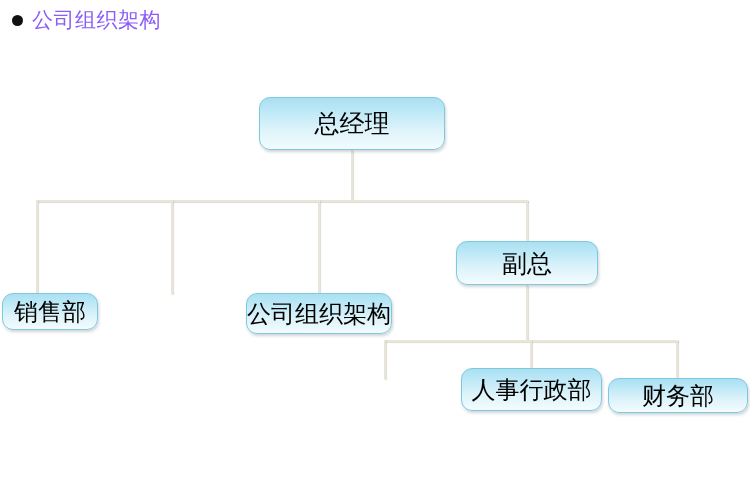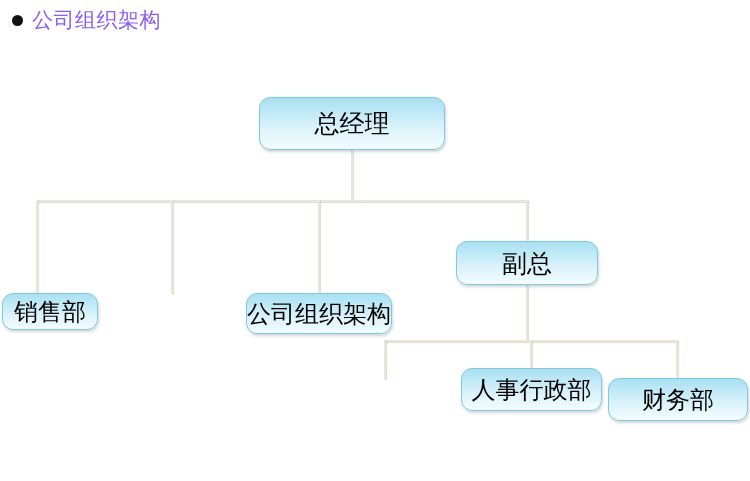--- a/index.html
+++ b/index.html
@@ -119,17 +119,17 @@
 
   <div class="node lvl3" style="left:246px; top:293px; width:146px; height:41px;">
     <span class="node-label">公司组织架构</span>
   </div>
 
 
   <div class="node lvl4" style="left:461px; top:368px; width:141px; height:43px;">
     <span class="node-label">人事行政部</span>
   </div>
 
-  <div class="node lvl4" style="left:608px; top:378px; width:140px; height:43px;">
+  <div class="node lvl4" style="left:608px; top:378px; width:140px; height:35px;">
     <span class="node-label">财务部</span>
   </div>
 
 </div>
 
 </body></html>

